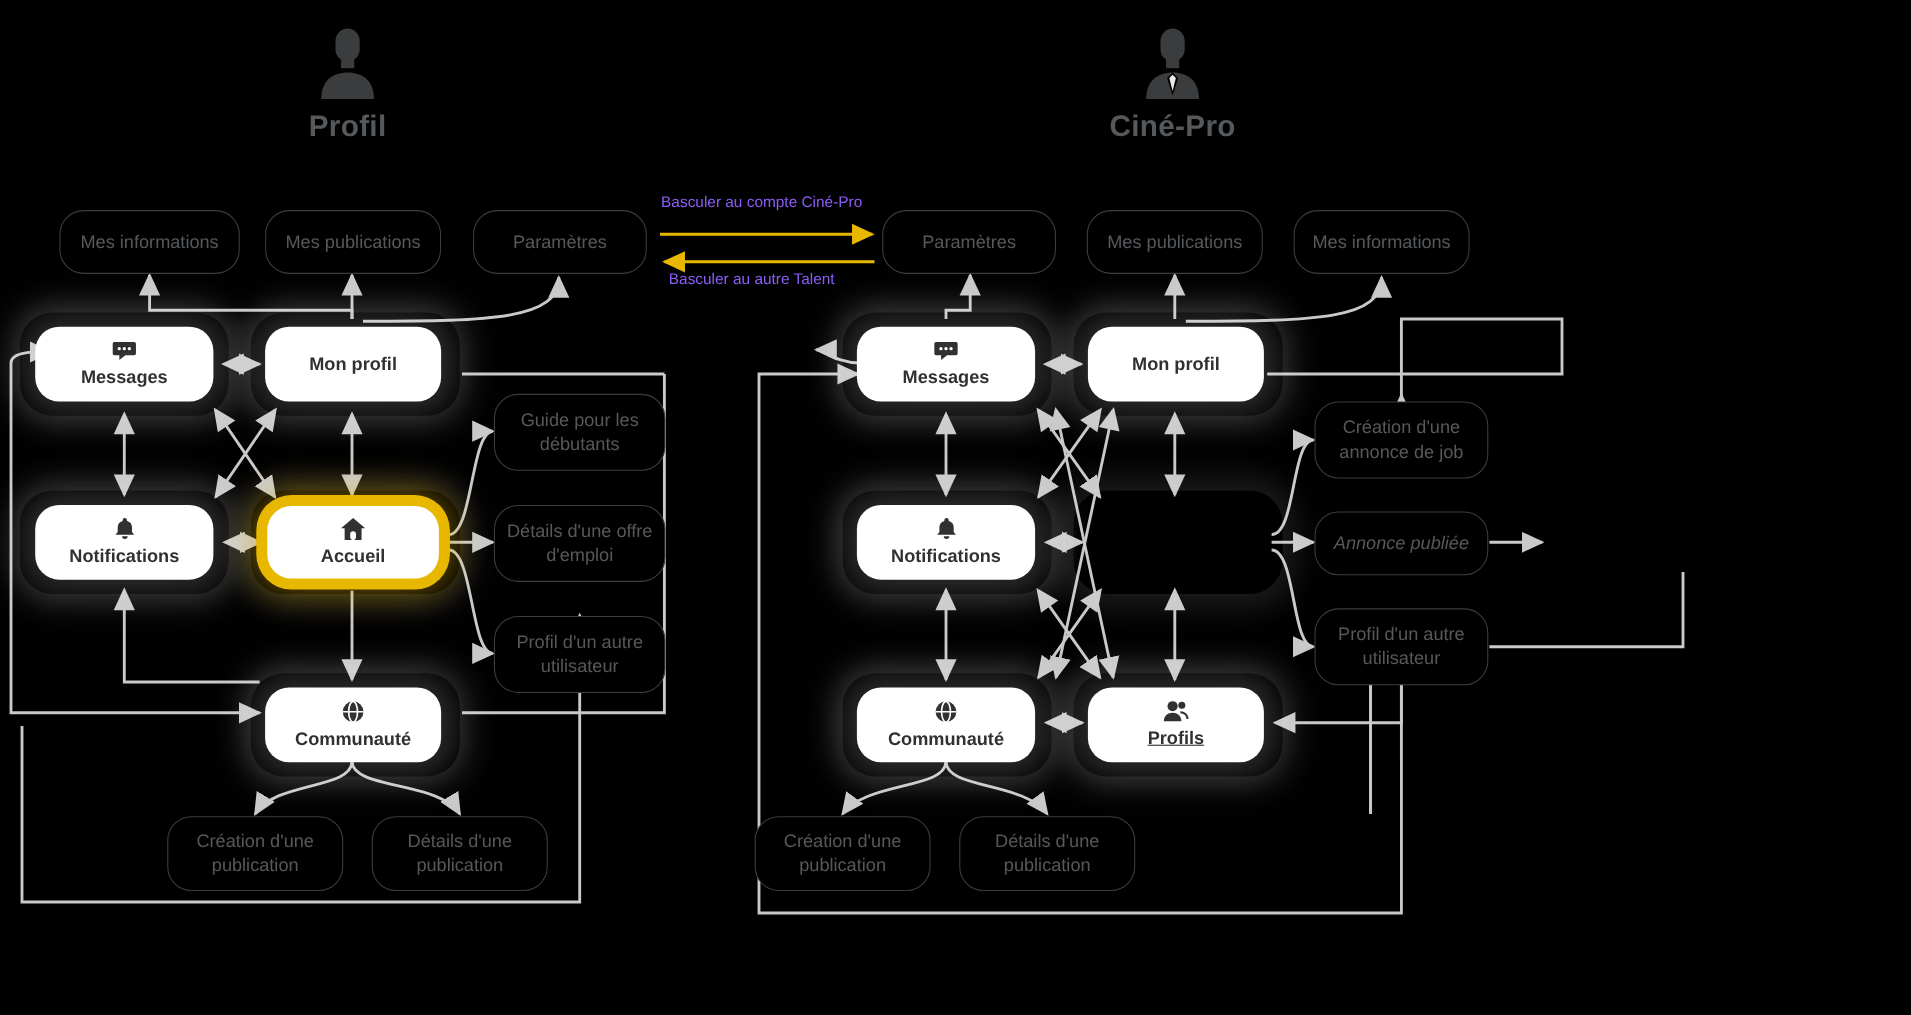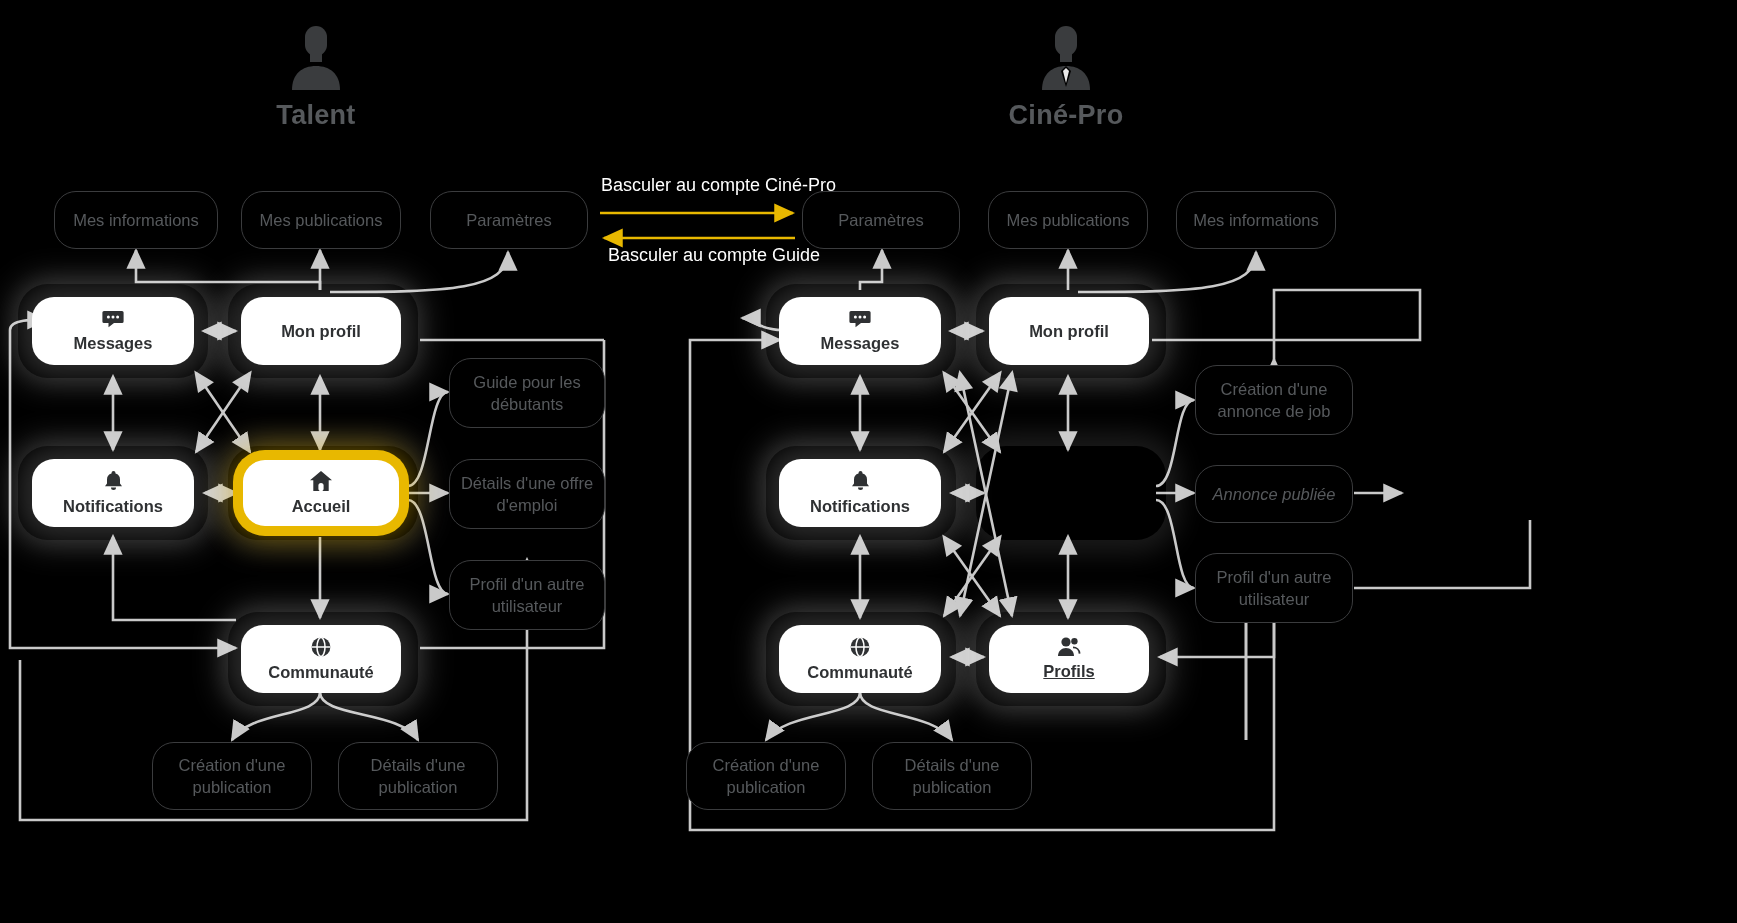--- a/index.html
+++ b/index.html
@@ -25,21 +25,21 @@
           box-shadow:0 0 26px 13px rgba(255,255,255,.17);}
   .screen.hl{box-shadow:0 0 0 10px #e8b800, 0 0 30px 14px rgba(232,184,0,.45);}
   .screen .gi{margin-bottom:6px;display:block;}
   .screen .lb{display:block;}
 
   
   .grp{position:absolute;border-radius:30px;box-shadow:0 0 26px 14px rgba(255,255,255,.10);
        pointer-events:none;}
 
   
-  .swlab{position:absolute;color:#ffffff;font-size:18px;white-space:nowrap;}
+  .swlab{position:absolute;color:#8b5cf6;font-size:14px;white-space:nowrap;}
 </style>
 </head>
 <body>
 
 <div id="stage">
 
   <svg id="wires" viewBox="0 0 1737 923">
     <defs>
       <marker id="ah" markerWidth="9" markerHeight="9" refX="7.2" refY="4.5" orient="auto">
         <path d="M0,0.8 L8,4.5 L0,8.2 Z" fill="#c9c9c9"></path>
@@ -122,36 +122,36 @@
       <path d="M782,330 C760,330 748,318 742,318" marker-end="url(#ah)"></path>
     </g>
   </svg>
 
   <div class="persona" style="left:236px;top:22px;width:160px;">
     <svg class="ic" width="60" height="68" viewBox="0 0 60 68">
       <rect x="19" y="4" width="22" height="30" rx="11" fill="#3a3c3e"></rect>
       <path d="M6 68c0-16 10-24 24-24s24 8 24 24z" fill="#3a3c3e"></path>
       <rect x="24" y="30" width="12" height="10" fill="#3a3c3e"></rect>
     </svg>
-    <div class="nm">Talent</div>
+    <div class="nm">Profil</div>
   </div>
 
   <div class="persona" style="left:986px;top:22px;width:160px;">
     <svg class="ic" width="60" height="68" viewBox="0 0 60 68">
       <rect x="19" y="4" width="22" height="30" rx="11" fill="#3a3c3e"></rect>
       <path d="M6 68c0-16 10-24 24-24s24 8 24 24z" fill="#3a3c3e"></path>
       <rect x="24" y="30" width="12" height="10" fill="#3a3c3e"></rect>
       <path d="M30 44l-5 5 5 16 5-16z" fill="#000"></path>
       <path d="M30 46l-3 3 3 12 3-12z" fill="#e9e9e9"></path>
     </svg>
     <div class="nm">Ciné-Pro</div>
   </div>
 
   <div class="swlab" style="left:601px;top:175px;">Basculer au compte Ciné-Pro</div>
-  <div class="swlab" style="left:608px;top:245px;">Basculer au compte Guide</div>
+  <div class="swlab" style="left:608px;top:245px;">Basculer au autre Talent</div>
 
   <div class="node ghost" style="left:54px;top:191px;width:164px;height:58px;">
     <span>Mes informations</span>
     </div>
   <div class="node ghost" style="left:241px;top:191px;width:160px;height:58px;">
     <span>Mes publications</span>
     </div>
   <div class="node ghost" style="left:430px;top:191px;width:158px;height:58px;">
     <span>Paramètres</span>
     </div>

